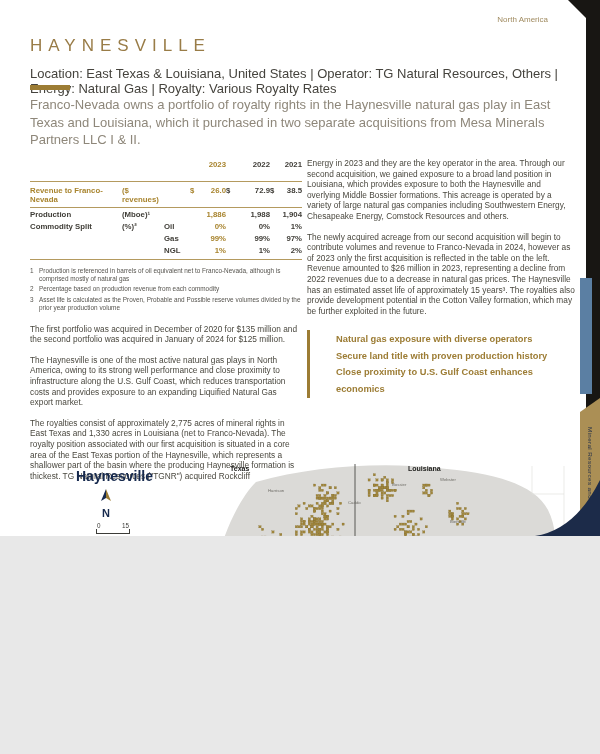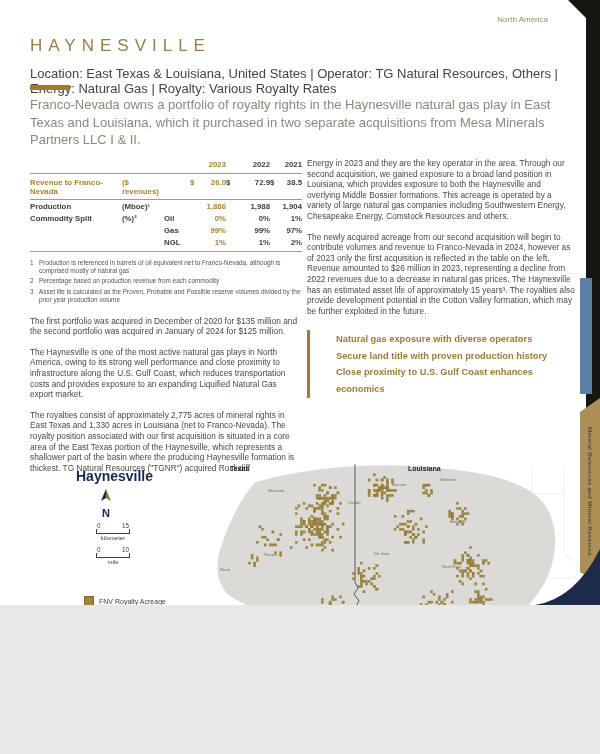--- a/index.html
+++ b/index.html
@@ -1,33 +1,33 @@
 <!DOCTYPE html>
 <html><head>
 <meta charset="utf-8">
 <style>
   html,body{margin:0;padding:0;background:#e8e8e8;}
-  .page{position:relative;width:600px;height:605px;background:#ffffff;overflow:hidden;
+  .page{position:relative;width:600px;height:536px;background:#ffffff;overflow:hidden;
         font-family:"Liberation Sans",sans-serif;color:#44423c;}
   
   .region-label{position:absolute;top:15px;right:52px;font-size:8px;color:#a08b60;}
   .page-title{position:absolute;top:36px;left:30px;font-size:17px;font-weight:400;
               letter-spacing:6px;color:#997c47;}
   .meta-line{position:absolute;top:66px;left:30px;width:545px;font-size:13px;color:#45433d;}
   .gold-divider{position:absolute;top:85px;left:30px;width:40px;height:4.5px;background:#9c7c34;}
   .intro{position:absolute;top:96px;left:30px;width:548px;font-size:13px;line-height:17.5px;
          color:#8e877a;}
   
   .col-left{position:absolute;top:158px;left:30px;width:272px;}
   .col-right{position:absolute;top:158px;left:307px;width:268px;}
   .body-p{font-size:8.3px;line-height:10.6px;color:#4a483f;margin:0 0 10px 0;}
   
   .fin-table{width:100%;font-size:7.8px;color:#403e38;border-bottom:1.5px solid #b49a5e;margin-bottom:7px;}
   .ft-row{display:grid;grid-template-columns:92px 42px 26px 36px 44px 32px;align-items:baseline;padding:1.6px 0;font-weight:bold;}
-  .ft-head{border-bottom:1px solid #b49a5e;padding:2px 0 4px 0;font-weight:700;}
+  .ft-head{border-bottom:1px solid #b49a5e;padding:2px 0 12px 0;font-weight:700;}
   .ft-rev{border-bottom:1px solid #b49a5e;color:#a8842e;padding:3.5px 0;}
   .ft-rev .num{color:#403e38;}
   .ft-rev .num.y1{color:#a8842e;}
   .num{text-align:right;}
   .cur-cell{display:flex;justify-content:space-between;}
   .y1{color:#a8842e;}
   .fn{display:grid;grid-template-columns:9px 1fr;font-size:6.4px;line-height:7.9px;color:#56544e;margin-bottom:2.5px;}
   .fn-block{margin-bottom:12px;}
   
   .highlights{margin-top:14px;border-left:3px solid #9c7c34;padding:1px 0 1px 26px;}

